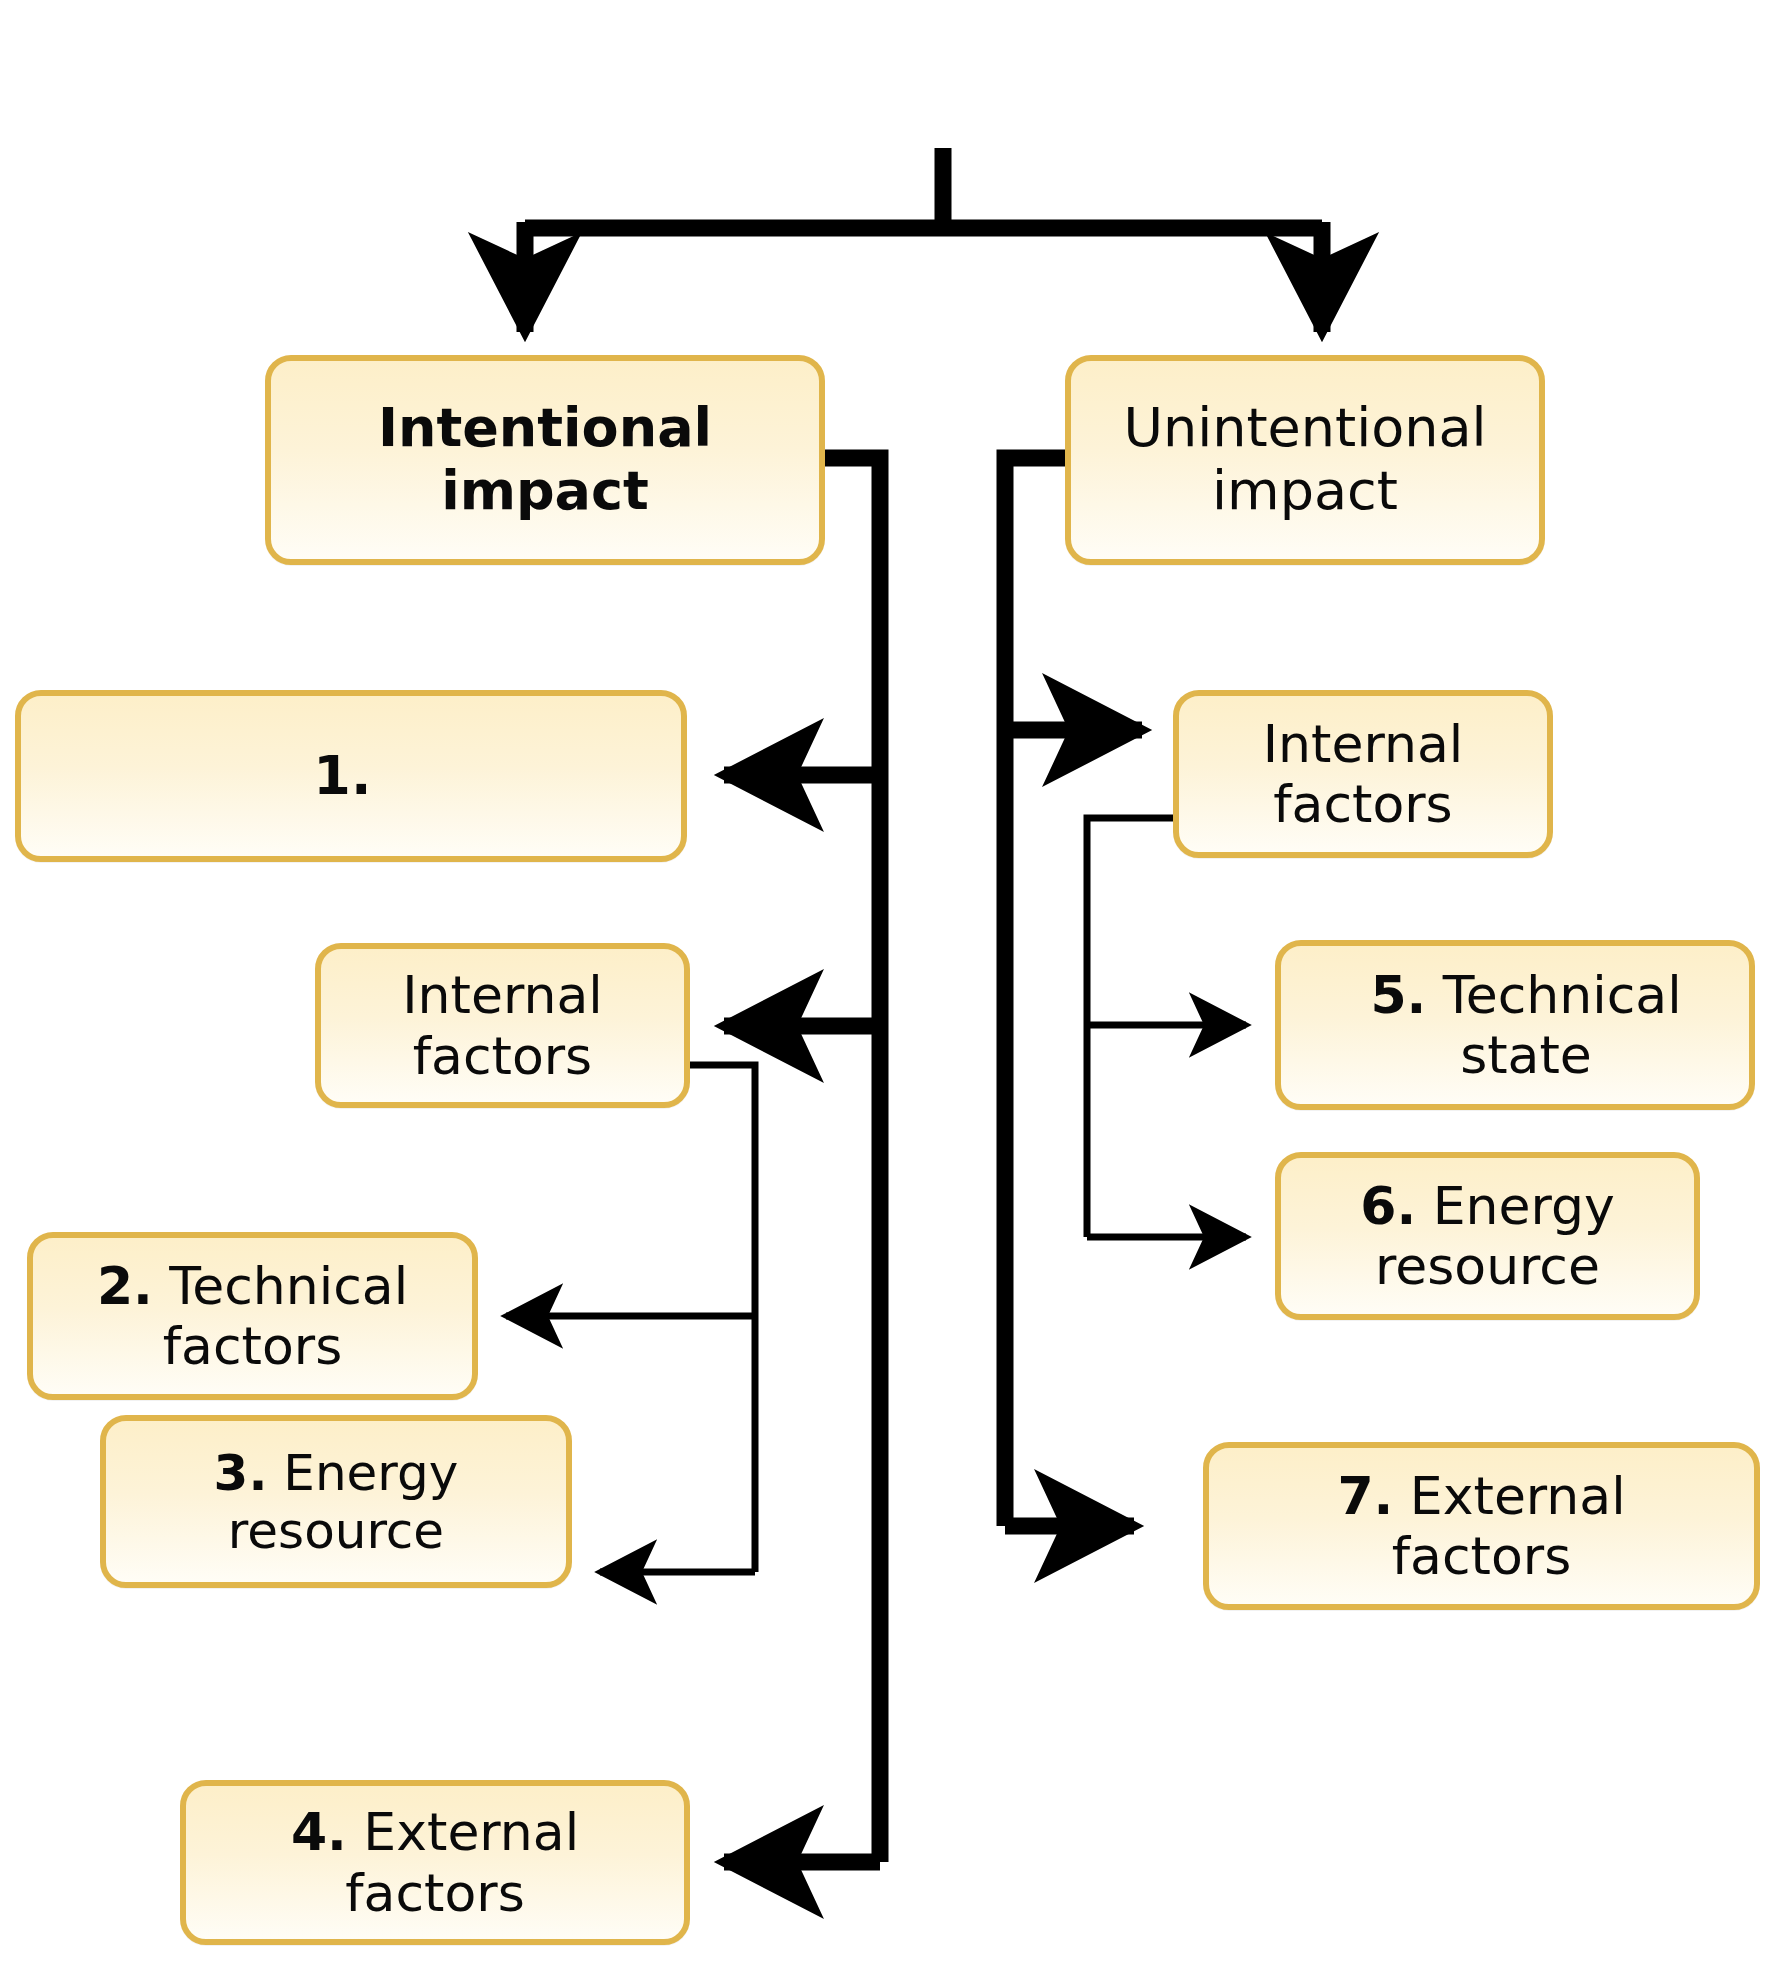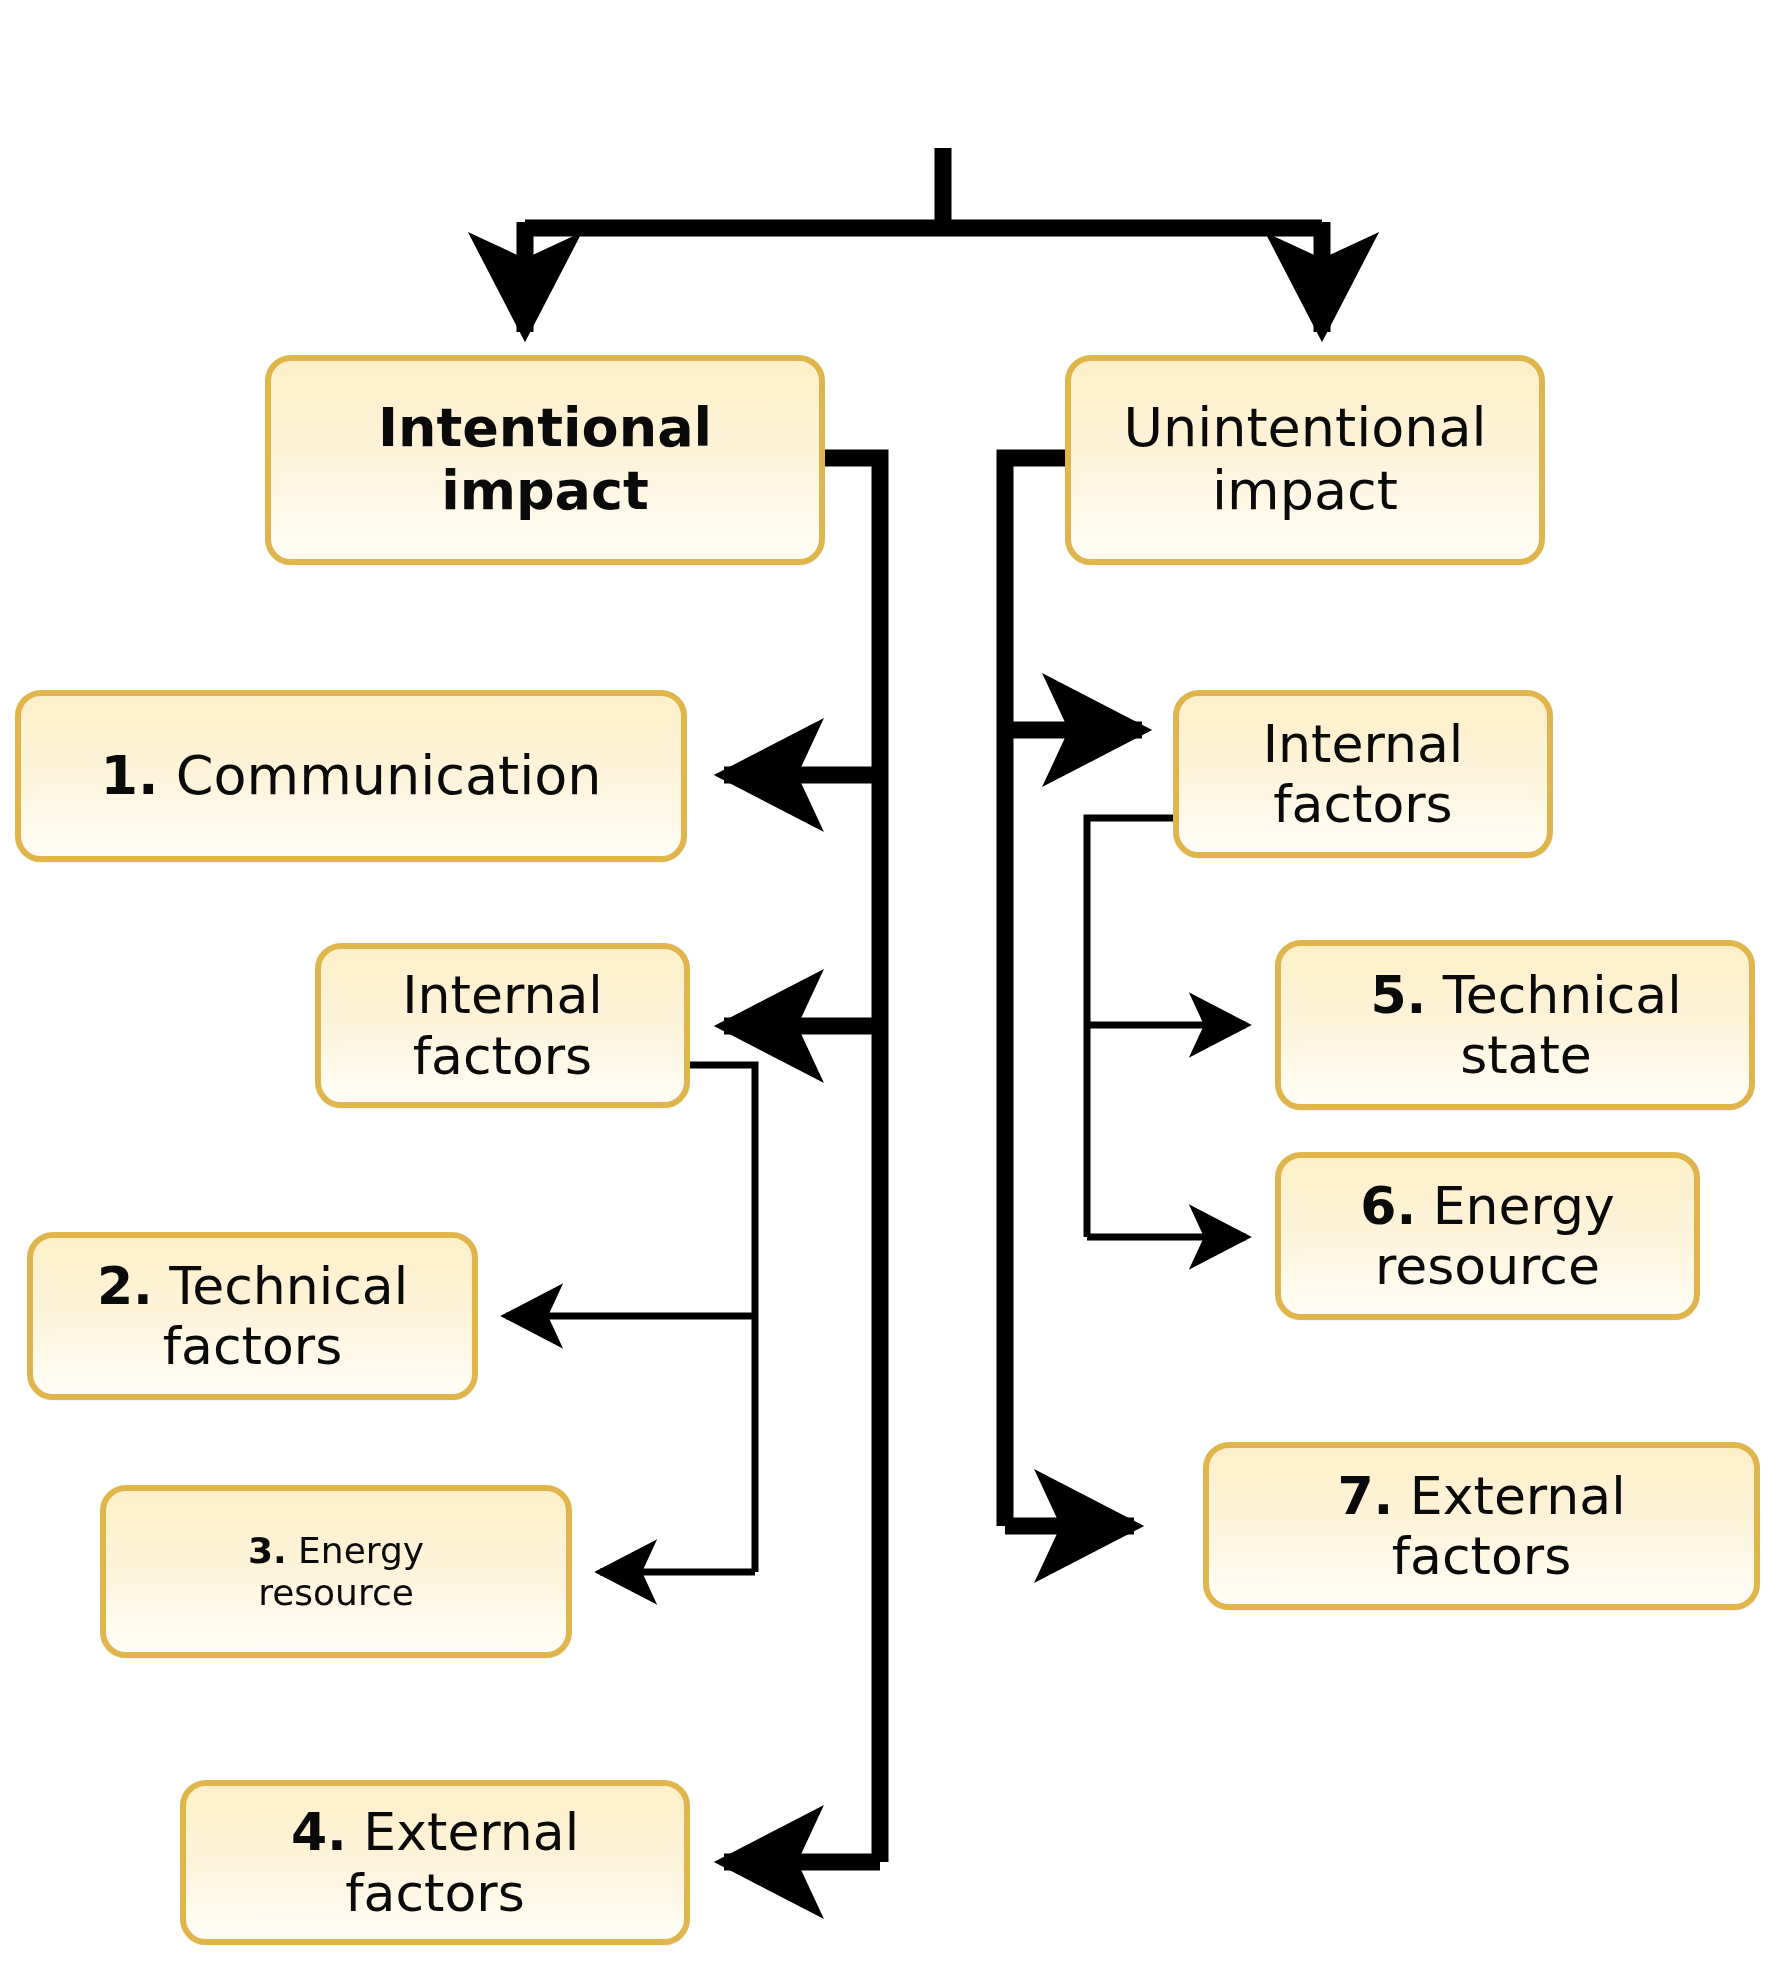--- a/index.html
+++ b/index.html
@@ -103,34 +103,34 @@
     <span class="label">Intentional
 impact</span>
   </div>
 
   <div class="node" style="left:1065px; top:355px; width:480px; height:210px; font-size:54px;text-align:center;">
     <span class="label">Unintentional
 impact</span>
   </div>
 
   <div class="node" style="left:15px; top:690px; width:672px; height:172px; font-size:54px;">
-    <span class="num">1.</span>&nbsp;<span class="label">Communication</span>
+    <span class="num">1.</span>&nbsp;
   </div>
 
   <div class="node" style="left:315px; top:943px; width:375px; height:165px; font-size:52px;">
     <span class="label">Internal
 factors</span>
   </div>
 
   <div class="node" style="left:27px; top:1232px; width:451px; height:168px; font-size:52px;">
     <span class="label"><span class="num">2.</span> <span>Technical
 factors</span></span>
   </div>
 
-  <div class="node" style="left:100px; top:1485px; width:472px; height:173px; font-size:36px;">
+  <div class="node" style="left:100px; top:1415px; width:472px; height:173px; font-size:50px;">
     <span class="label"><span class="num">3.</span> <span>Energy
 resource</span></span>
   </div>
 
   <div class="node" style="left:180px; top:1780px; width:510px; height:165px; font-size:52px;">
     <span class="label"><span class="num">4.</span> <span>External
 factors</span></span>
   </div>
 
   <div class="node" style="left:1173px; top:690px; width:380px; height:168px; font-size:52px;">

